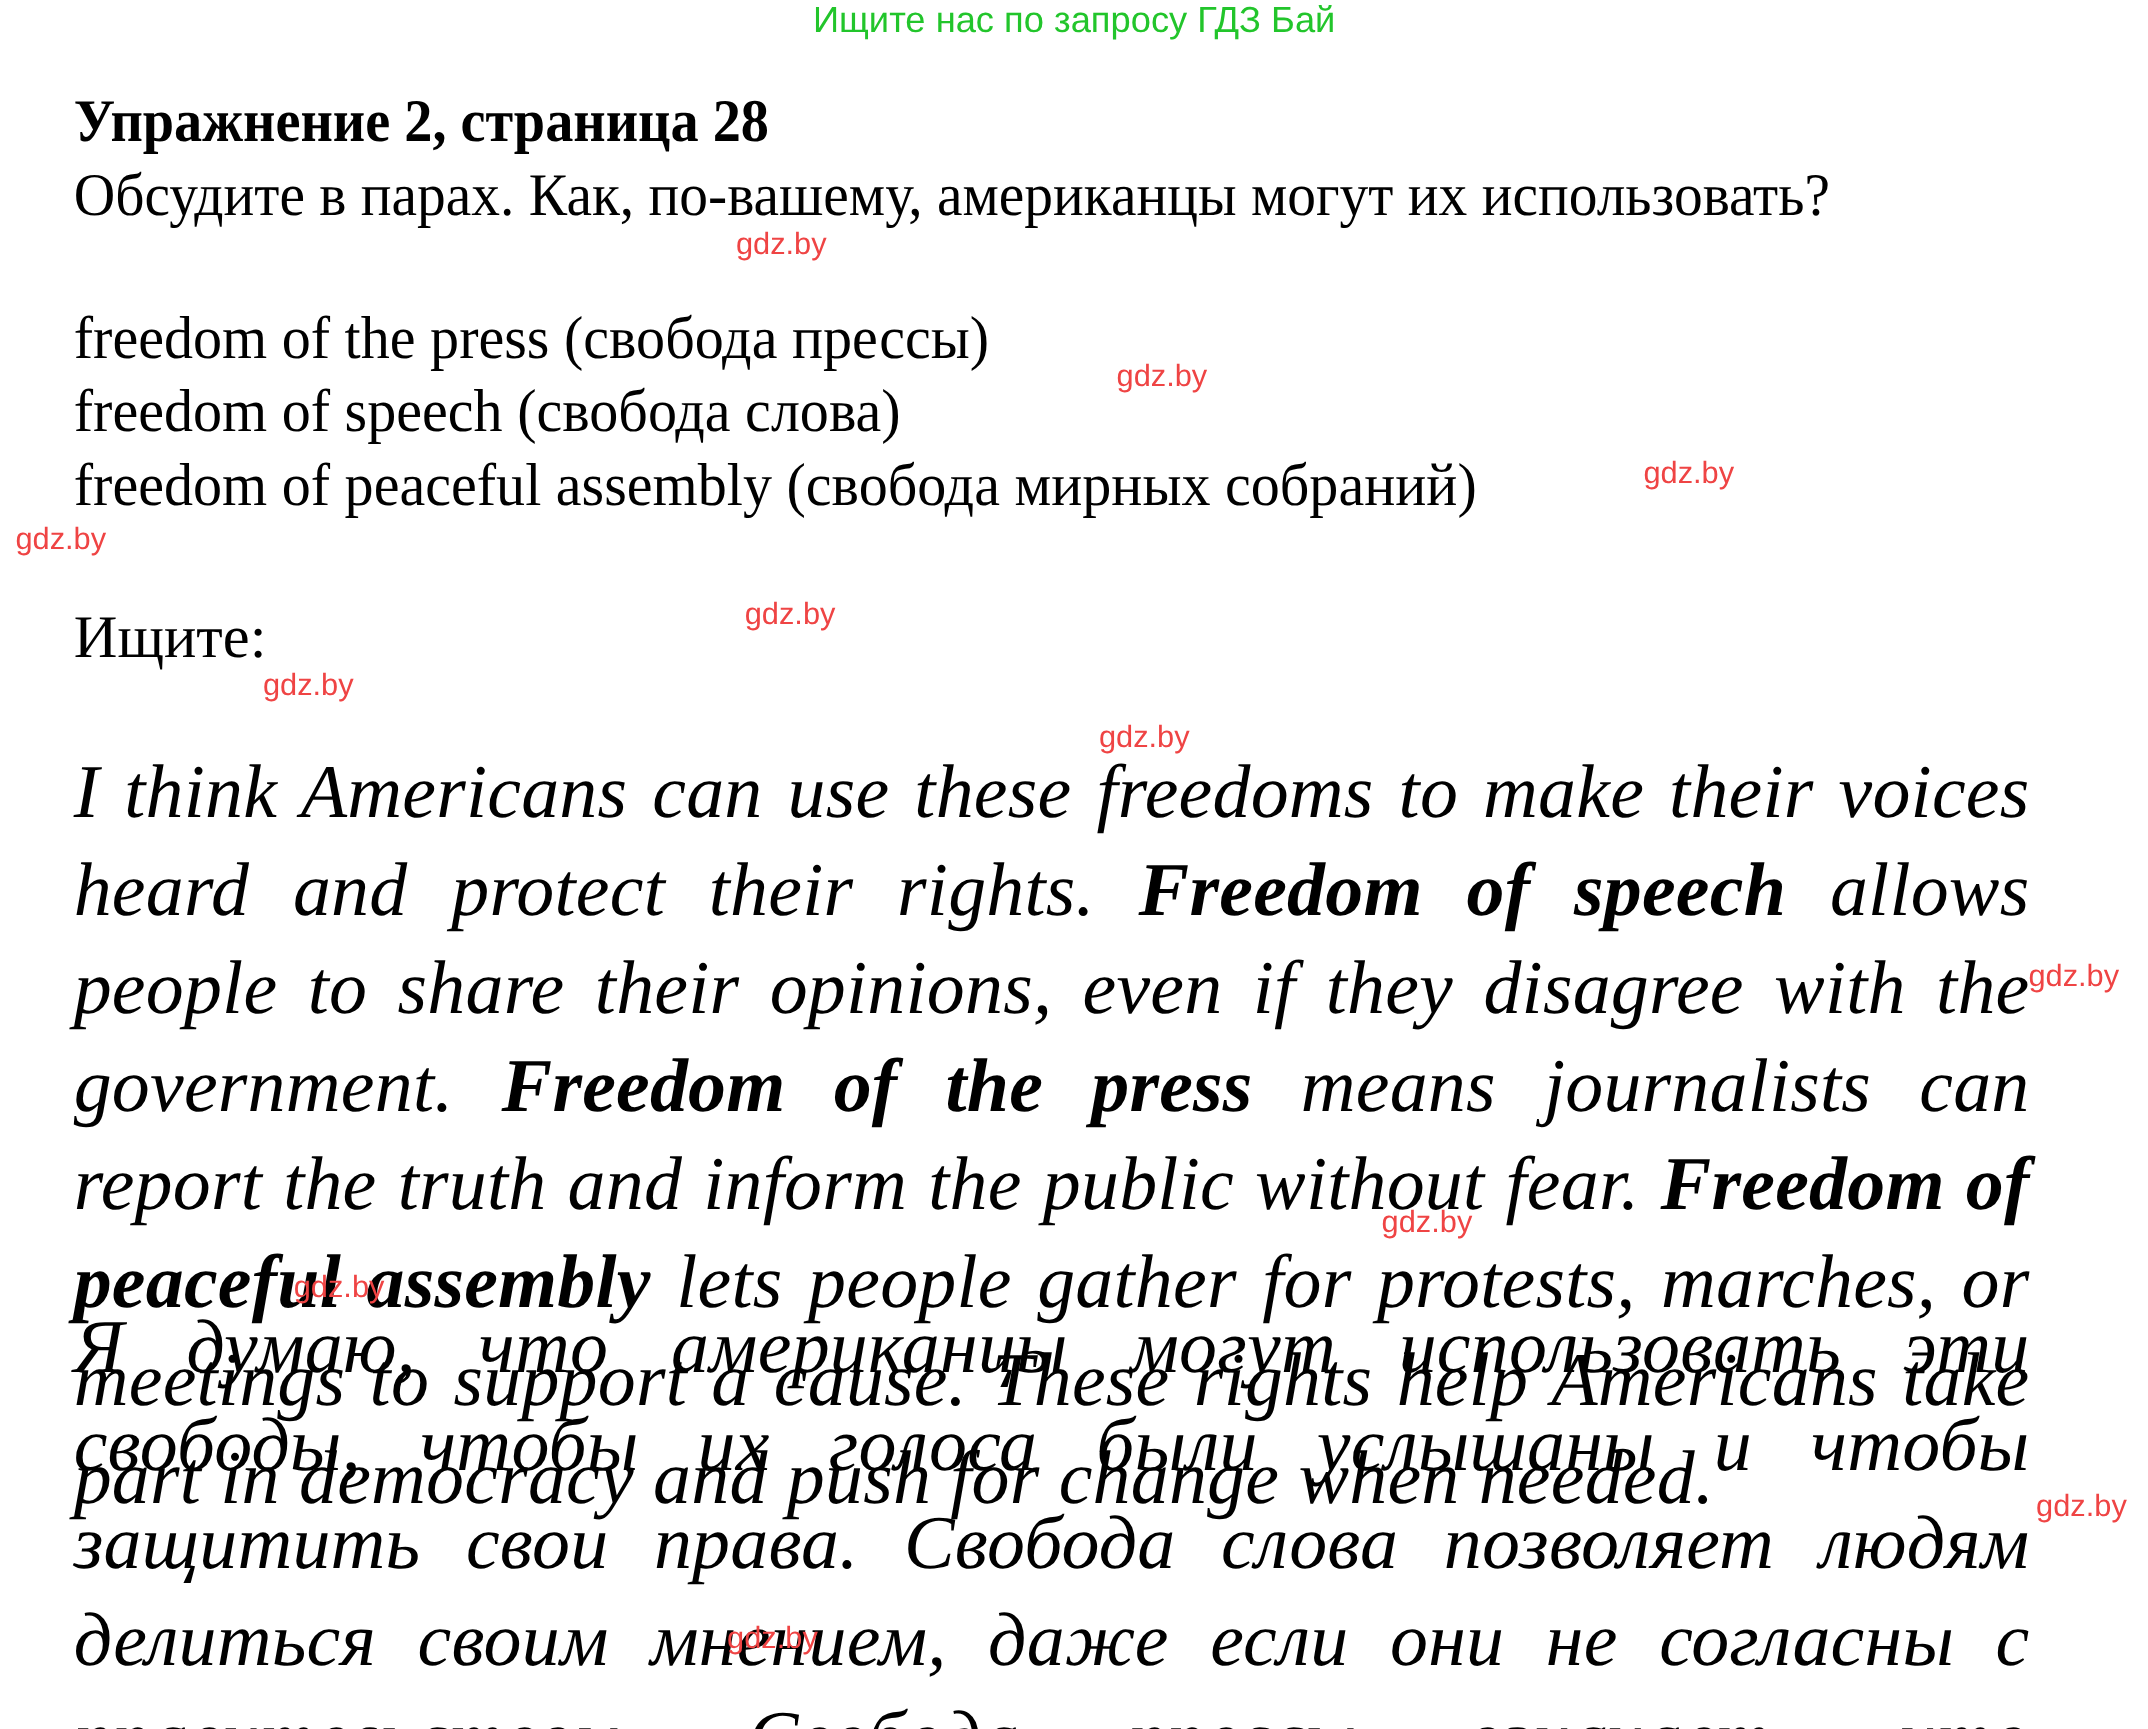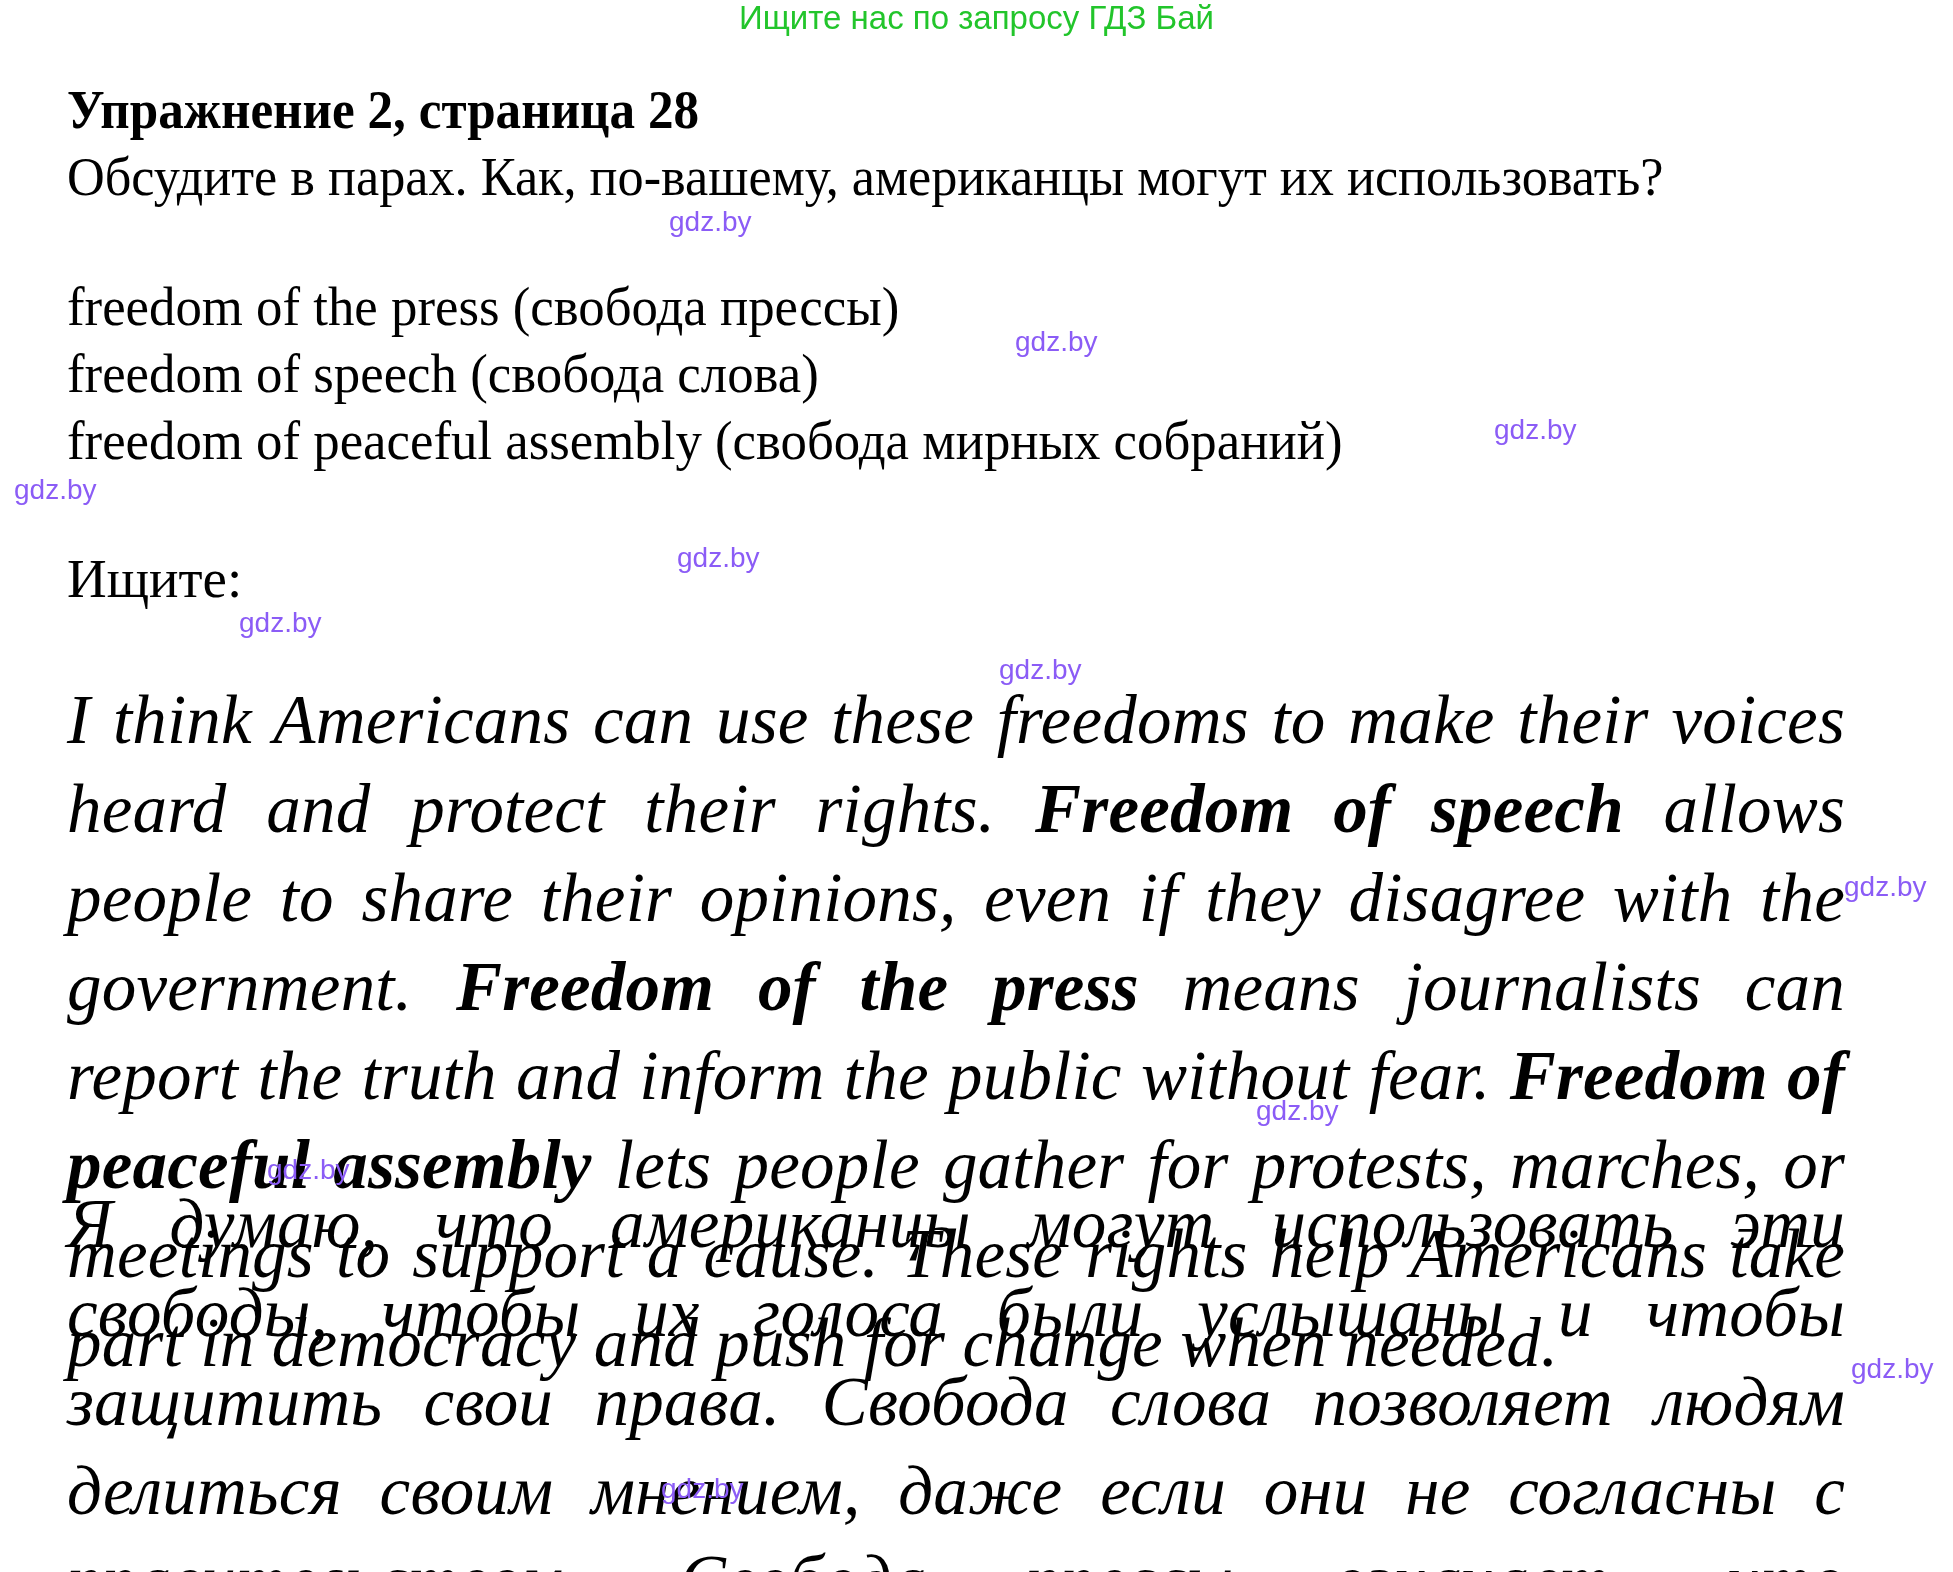--- a/index.html
+++ b/index.html
@@ -18,21 +18,21 @@
   .answer-label { top: 548px; }
   .para {
     position: absolute; left: 67px; width: 1778px; font-size: 69px; line-height: 89px;
     text-align: justify; text-align-last: left; letter-spacing: 0.2px; font-style: italic;
   }
   .para-en { top: 676px; }
   .para-ru { top: 1180px; }
   .para b { font-weight: bold; }
   .wm {
     position: absolute; font-family: "Liberation Sans", "DejaVu Sans", sans-serif;
-    font-size: 28px; line-height: 30px; color: #8b5cf6; white-space: nowrap;
+    font-size: 28px; line-height: 30px; color: #ef4444; white-space: nowrap;
   }
   .footer {
     position: absolute; left: 0; width: 1953px; top: 1523px; text-align: center;
     font-size: 34px; line-height: 38px; color: #4b0f8e; white-space: pre;
   }
 </style>
 </head>
 <body>
 
 <div class="page">

